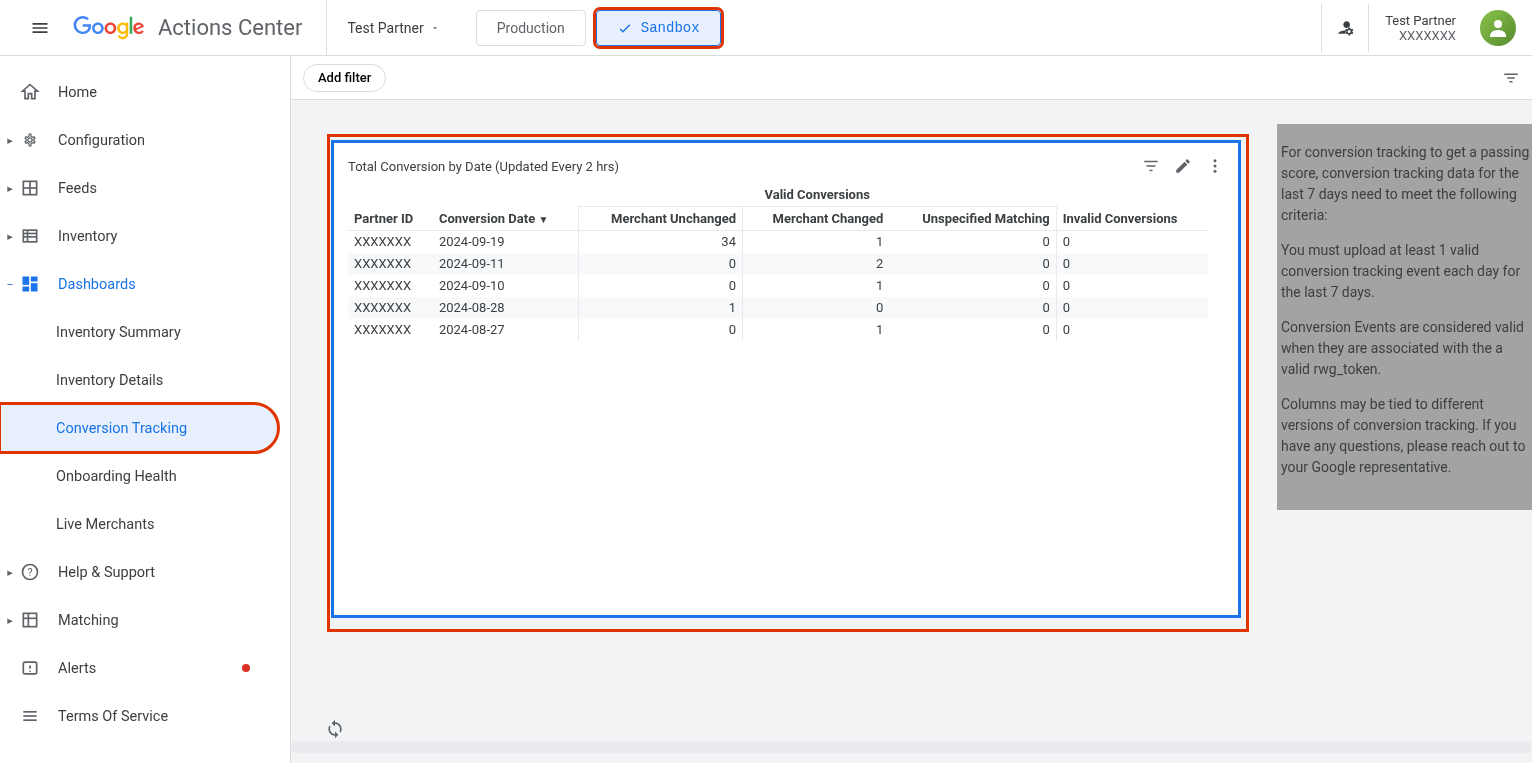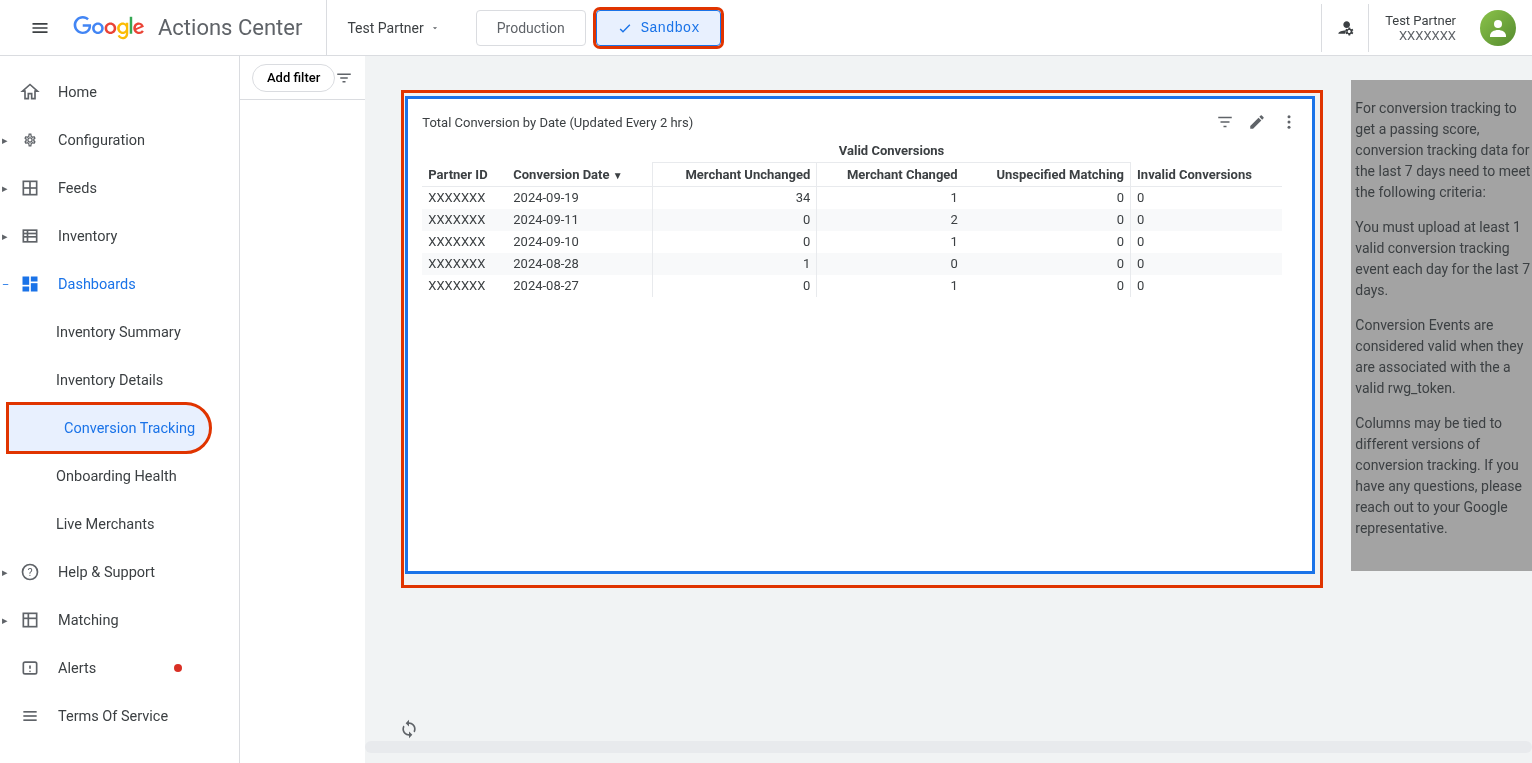--- a/index.html
+++ b/index.html
@@ -20,32 +20,32 @@
 .search-bar input { flex: 1; border: none; background: transparent; font-size: 15px; outline: none; color: #5f6368; }
 .header-right { display: flex; align-items: center; gap: 16px; margin-left: auto; }
 .settings-icon-box { width: 48px; height: 48px; display: flex; align-items: center; justify-content: center; border-left: 1px solid #dadce0; border-right: 1px solid #dadce0; }
 .account-box { display: flex; flex-direction: column; align-items: flex-end; padding-right: 8px; }
 .account-name { font-size: 13px; color: #3c4043; }
 .account-sub { font-size: 13px; color: #5f6368; }
 .avatar { width: 36px; height: 36px; border-radius: 50%; background: linear-gradient(135deg, #8bc34a, #558b2f); display: flex; align-items: center; justify-content: center; }
 
 
 .body { flex: 1; display: flex; overflow: hidden; }
-.sidebar { width: 222px; padding: 12px 0; overflow-y: auto; }
+.sidebar { width: 290px; padding: 12px 0; overflow-y: auto; text-align: center; }
 .nav-item { display: flex; align-items: center; gap: 18px; height: 48px; padding: 0 20px; color: #3c4043; cursor: pointer; position: relative; font-size: 14.5px; }
 .nav-item .expand { position: absolute; left: 2px; width: 16px; font-size: 11px; color: #5f6368; }
 .nav-item .nav-icon { width: 20px; height: 20px; display: flex; align-items: center; justify-content: center; color: #5f6368; }
 .nav-item.active { color: #1a73e8; }
 .nav-item.active .nav-icon { color: #1a73e8; }
 .sub-item { display: flex; align-items: center; height: 48px; padding-left: 56px; font-size: 14.5px; color: #3c4043; cursor: pointer; }
-.sub-item.active { background: #e8f0fe; color: #1a73e8; border-radius: 0 24px 24px 0; margin-right: 12px; margin-left: 8px; }
+.sub-item.active { background: #e8f0fe; color: #1a73e8; border-radius: 0 24px 24px 0; margin-right: 12px; }
 .alert-dot { width: 8px; height: 8px; background: #d93025; border-radius: 50%; margin-left: auto; margin-right: 20px; }
 
 
-.main { flex: 1; display: flex; border-left: 1px solid #dadce0; overflow: hidden; margin-left: 17px; }
+.main { flex: 1; display: flex; flex-direction: column; border-left: 1px solid #dadce0; overflow: hidden; }
 .filter-bar { height: 44px; display: flex; align-items: center; padding: 0 12px; border-bottom: 1px solid #dadce0; justify-content: space-between; }
 .add-filter { height: 28px; padding: 0 14px; border: 1px solid #dadce0; border-radius: 16px; background: #fff; cursor: pointer; font-size: 13px; font-weight: 500; font-family: inherit; }
 .content-area { flex: 1; background: #f1f3f4; display: flex; gap: 16px; padding: 0; overflow: hidden; position: relative; }
 
 .chart-panel-wrap { flex: 1; padding: 40px 20px 20px 40px; position: relative; }
 .chart-panel { background: #fff; border: 3px solid #1a73e8; width: 910px; height: 478px; padding: 14px; position: relative; }
 .red-box-chart { position: absolute; border: 3px solid #e03400; top: 34px; left: 36px; width: 922px; height: 498px; pointer-events: none; z-index: 5; }
 .chart-header { display: flex; align-items: center; justify-content: space-between; margin-bottom: 8px; }
 .chart-title { font-size: 13px; color: #3c4043; }
 .chart-actions { display: flex; gap: 14px; align-items: center; }

